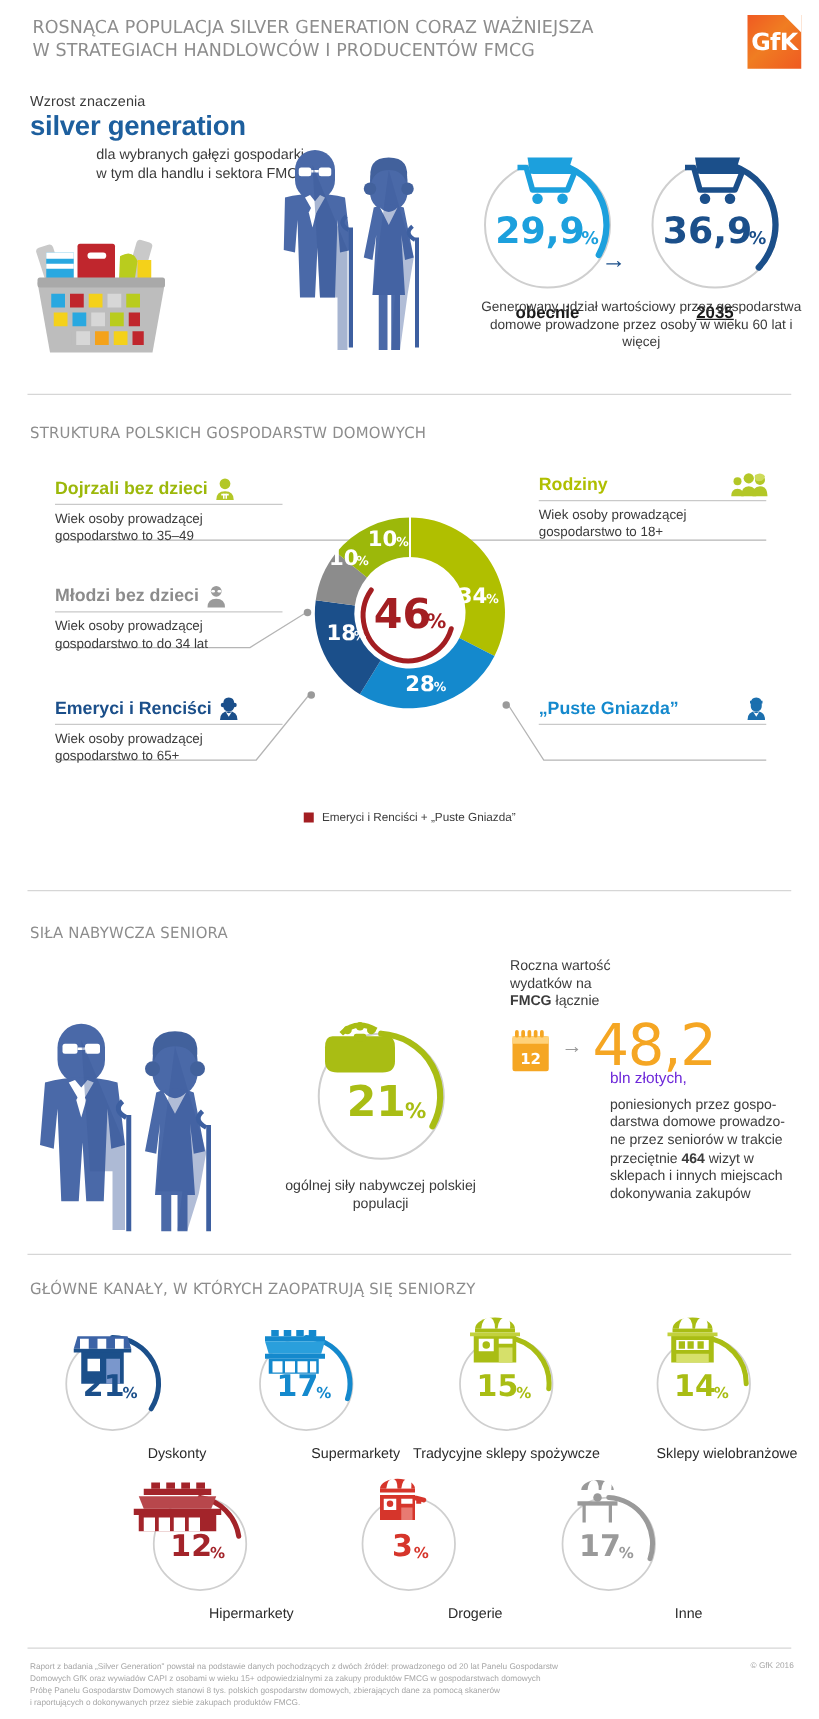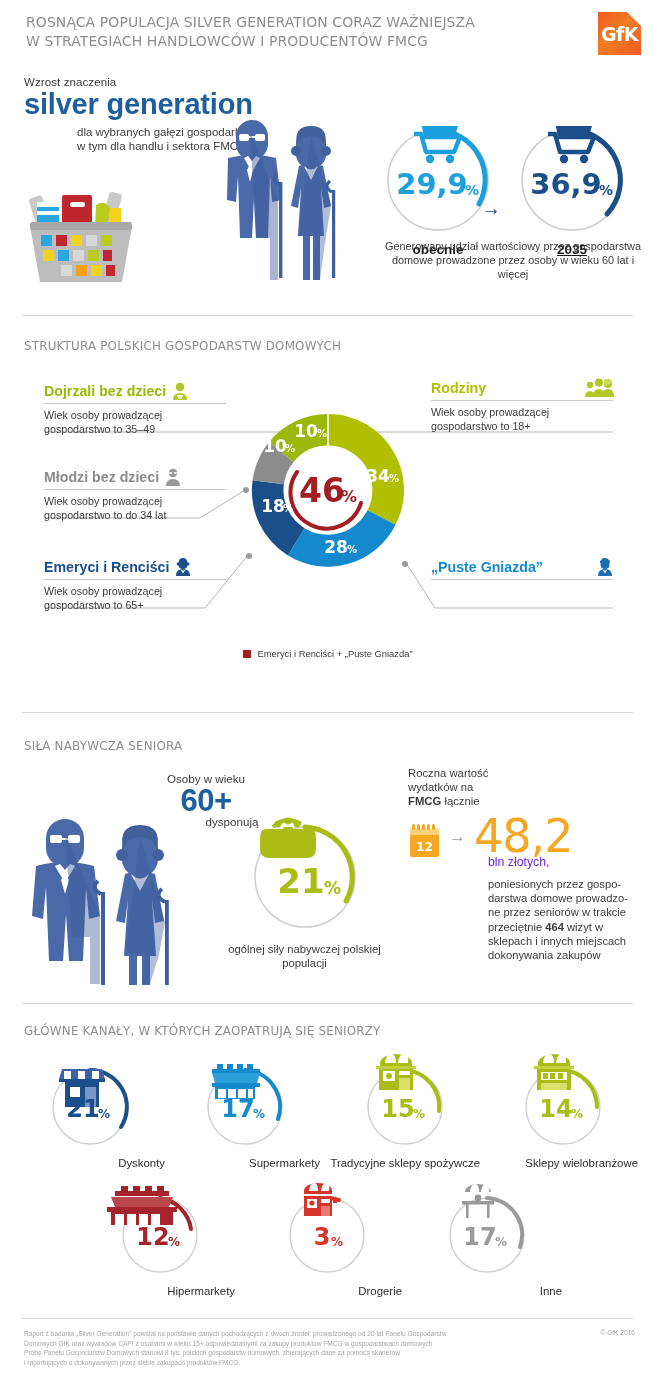--- a/index.html
+++ b/index.html
@@ -34,21 +34,21 @@
   }
   .gfk-logo:after {
     content: ""; position: absolute; right: 0; top: 0;
     border-left: 14px solid transparent; border-top: 14px solid #ffffff;
   }
 
   
   .s1 { position: absolute; left: 0; top: 66px; width: 564px; height: 240px; }
   .s1-lead { position: absolute; left: 24px; top: 10px; width: 230px; }
   .s1-kicker { font-size: 11.5px; color: #3b3b3b; letter-spacing: .1px; }
-  .s1-big { font-size: 29px; font-weight: 700; color: #1d5f9e; line-height: 1.1; margin-top: 1px; letter-spacing: -.2px; }
+  .s1-big { font-size: 22px; font-weight: 700; color: #1d5f9e; line-height: 1.1; margin-top: 1px; letter-spacing: -.2px; }
   .s1-sub { margin-left: 53px; margin-top: 4px; font-size: 11.5px; line-height: 14.5px; color: #3b3b3b; }
 
   
   .basket { position: absolute; left: 22px; top: 112px; width: 118px; height: 110px; }
 
   
   .couple1 { position: absolute; left: 200px; top: 54px; width: 145px; height: 170px; }
 
   .divider { position: absolute; left: 22px; width: 611px; height: 1px; background: #d6d6d6; }
 
@@ -394,25 +394,20 @@
       <span class="legend-sq"></span>
       <span>Emeryci i Renciści + „Puste Gniazda”</span>
     </div>
   </div>
 
   <div class="divider" style="top:712px;"></div>
 
   <div class="s3">
     <div class="sec-head s3-h">Siła nabywcza seniora</div>
 
-    <div class="s3-txt1">
-      <div class="s3-osoby">Osoby w wieku</div>
-      <div class="s3-60">60+</div>
-      <div class="s3-dysp">dysponują</div>
-    </div>
 
     <div class="couple2">
       <svg width="175" height="168" viewBox="0 0 175 168">
         <g fill="#4a69a8">
           <path d="M28 20 a19 19 0 0 1 38 0 v10 a19 19 0 0 1 -38 0 z"></path>
           <rect x="32" y="17" width="12" height="8" rx="2" fill="#ffffff"></rect>
           <rect x="50" y="17" width="12" height="8" rx="2" fill="#ffffff"></rect>
           <rect x="44" y="20" width="6" height="2" fill="#ffffff"></rect>
           <path d="M18 48 q29 -8 58 0 l6 50 -11 3 -3 -32 -3 74 -14 0 -3 -47 -3 47 -14 0 -3 -74 -3 32 -11 -3 z"></path>
           <path d="M37 48 l10 17 10 -17 -5 -2 -5 6 -5 -6 z" fill="#ffffff"></path>

